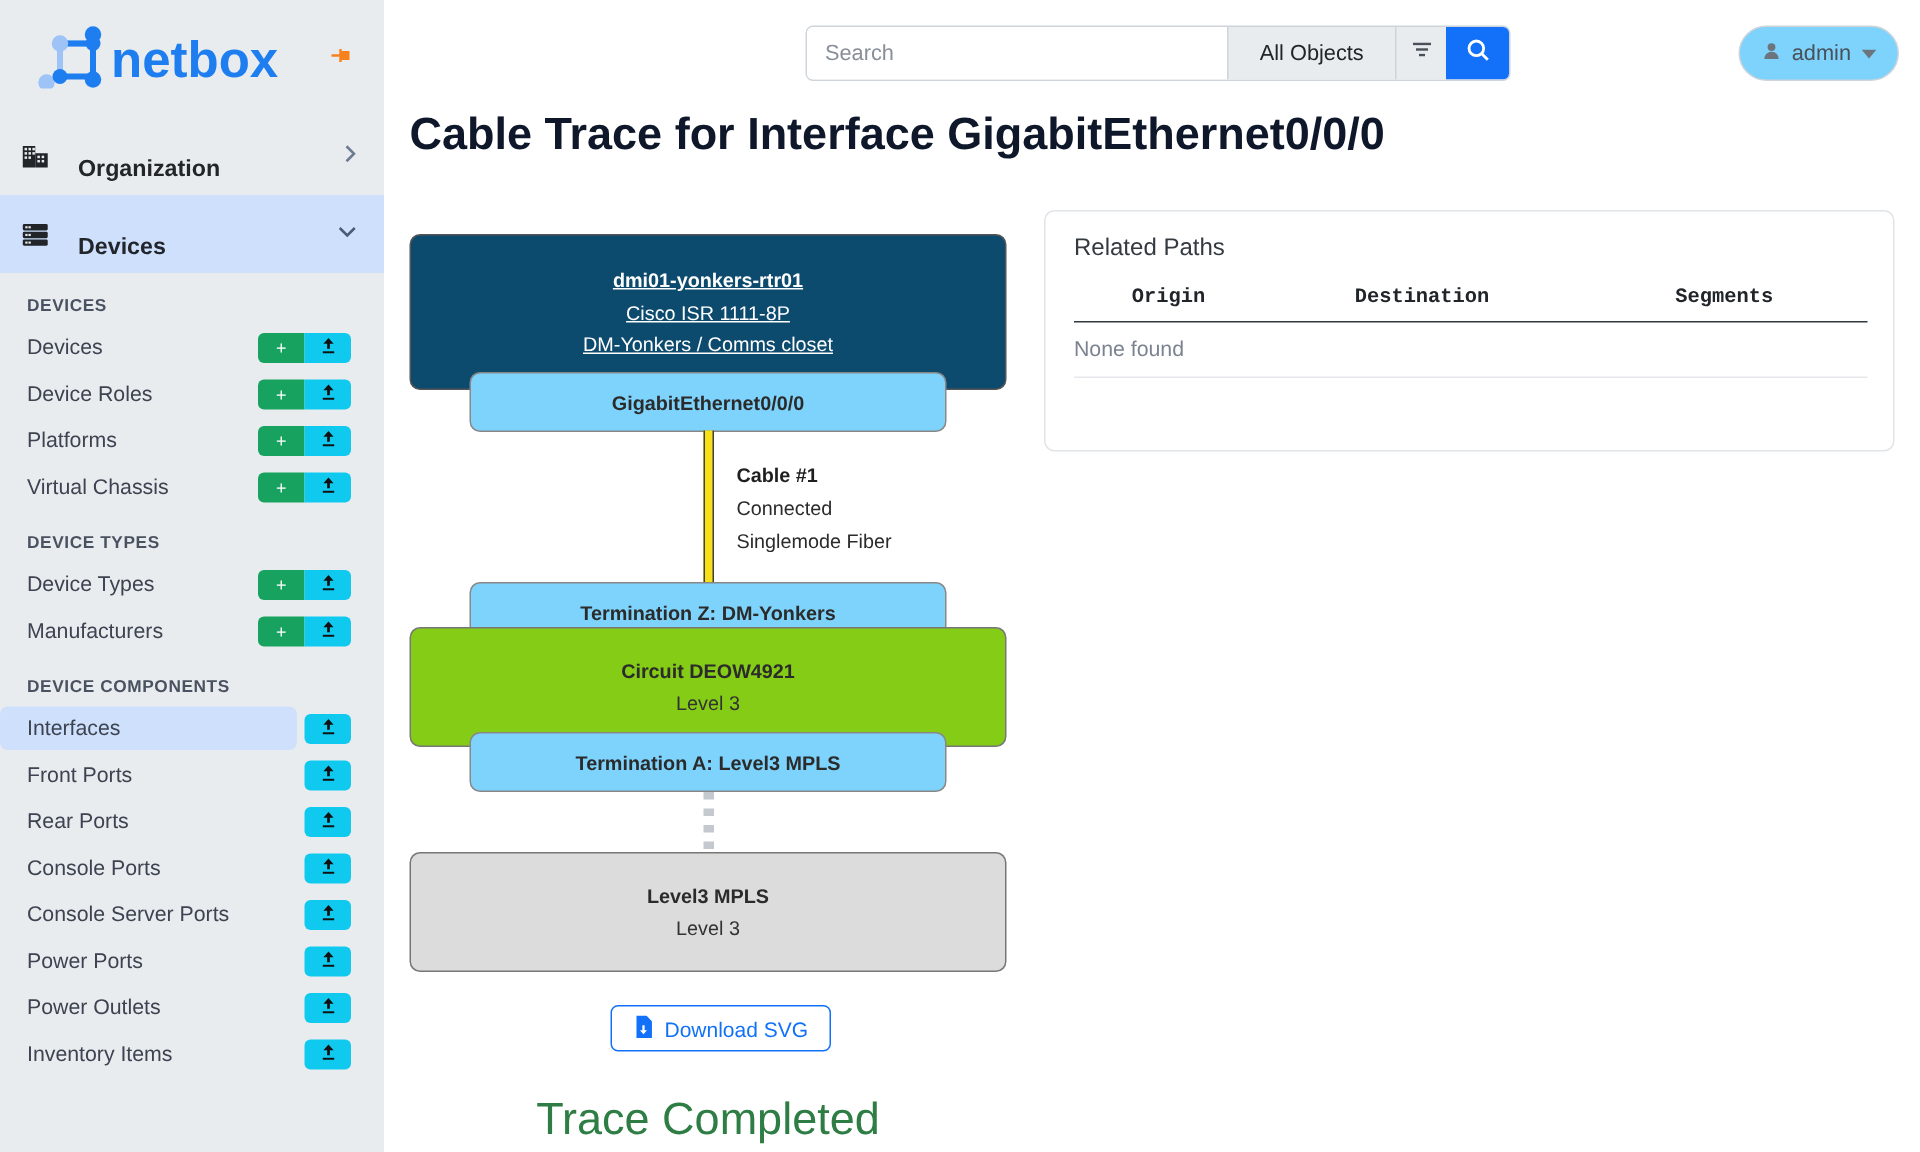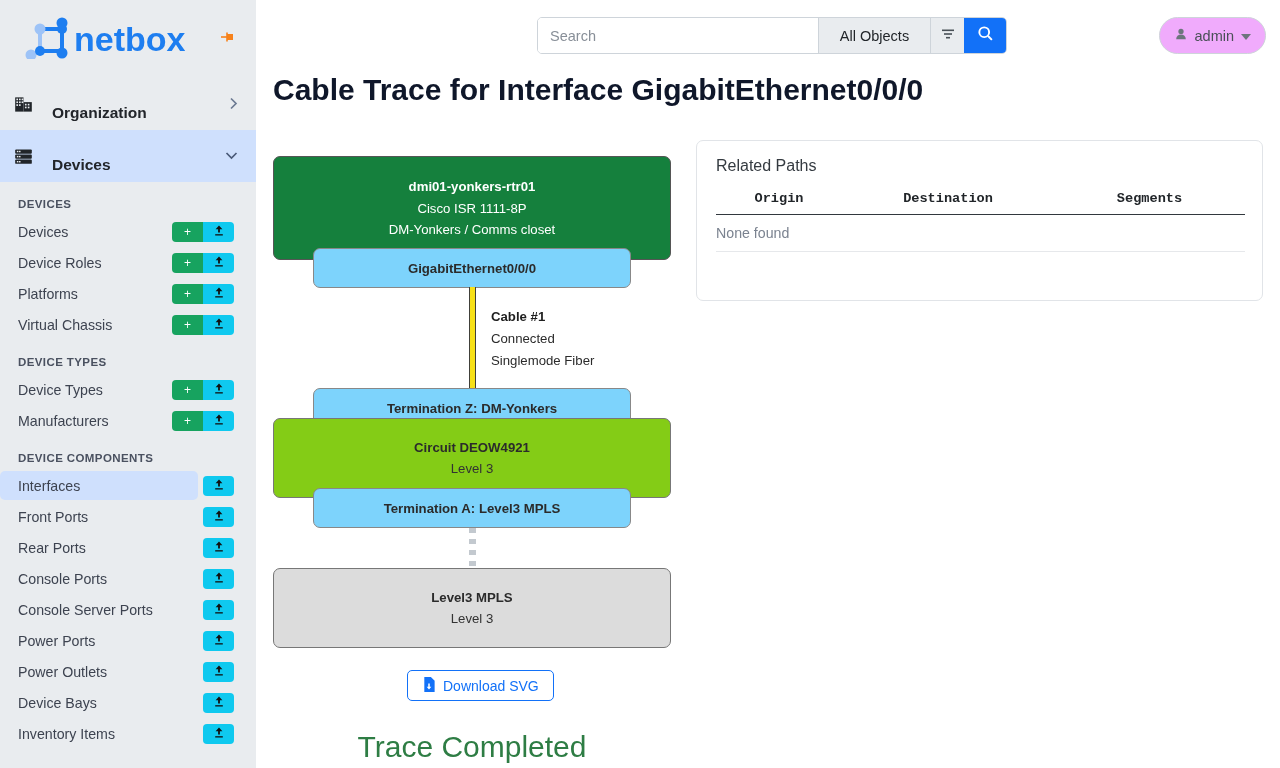--- a/index.html
+++ b/index.html
@@ -101,21 +101,21 @@
   }
   .search-btn {
     display: flex; align-items: center; justify-content: center;
     width: 42px; background: #1271f8; cursor: pointer;
   }
   .user-btn {
     position: absolute; right: 14px; top: 17px;
     display: flex; align-items: center; gap: 7px;
     height: 37px; padding: 0 14px;
     border: 1px solid #ced4da; border-radius: 19px;
-    background: #f0abfc; cursor: pointer;
+    background: #7dd3fc; cursor: pointer;
     font-size: 14.5px; color: #495057; text-align: center;
   }
 
   
   #main { position: absolute; left: 256px; top: 70px; width: 1024px; height: 698px; }
   .page-title {
     position: absolute; left: 17px; top: 3px;
     font-size: 30px; font-weight: bold; color: #0f172a;
     white-space: nowrap;
     text-align: center;
@@ -123,22 +123,23 @@
 
   
   #trace { position: absolute; left: 17px; top: 86px; width: 400px; height: 510px; }
   .tbox {
     position: absolute; border-radius: 7px;
     display: flex; flex-direction: column; align-items: center; justify-content: center;
     text-align: center;
   }
   .node-device {
     left: 0; top: 0; width: 398px; height: 104px;
-    background: #15803d; border: 1px solid #555;
+    background: #0c4a6e; border: 1px solid #555;
     color: #fff;
+    text-decoration: underline;
   }
   .node-device .l1 { font-size: 13.2px; font-weight: bold; margin-bottom: 7px; }
   .node-device .l2 { font-size: 13.2px; margin-bottom: 6px; }
   .node-device .l3 { font-size: 13.2px; }
 
   .term-box {
     background: #7dd3fc; border: 1px solid #888;
     font-size: 13.2px; font-weight: bold; color: #2b2b2b;
   }
   .if-box  { left: 40px; top: 92px; width: 318px; height: 40px; }
@@ -463,32 +464,20 @@
             <div class="btn-imp only">
               <span><svg width="12" height="13" viewBox="0 0 12 13" fill="#111">
                   <path d="M5.1 5.2H2.6L6 1.4l3.4 3.8H6.9v3.3H5.1z"></path>
                   <rect x="2.2" y="10.2" width="7.6" height="1.3"></rect>
                 </svg></span>
             </div>
           </div>
         </div>
         <div class="nav-item">
           <span class="hl"></span>
-          <span class="nlabel">Device Bays</span>
-          <div class="btns">
-            <div class="btn-imp only">
-              <span><svg width="12" height="13" viewBox="0 0 12 13" fill="#111">
-                  <path d="M5.1 5.2H2.6L6 1.4l3.4 3.8H6.9v3.3H5.1z"></path>
-                  <rect x="2.2" y="10.2" width="7.6" height="1.3"></rect>
-                </svg></span>
-            </div>
-          </div>
-        </div>
-        <div class="nav-item">
-          <span class="hl"></span>
           <span class="nlabel">Inventory Items</span>
           <div class="btns">
             <div class="btn-imp only">
               <span><svg width="12" height="13" viewBox="0 0 12 13" fill="#111">
                   <path d="M5.1 5.2H2.6L6 1.4l3.4 3.8H6.9v3.3H5.1z"></path>
                   <rect x="2.2" y="10.2" width="7.6" height="1.3"></rect>
                 </svg></span>
             </div>
           </div>
         </div>

